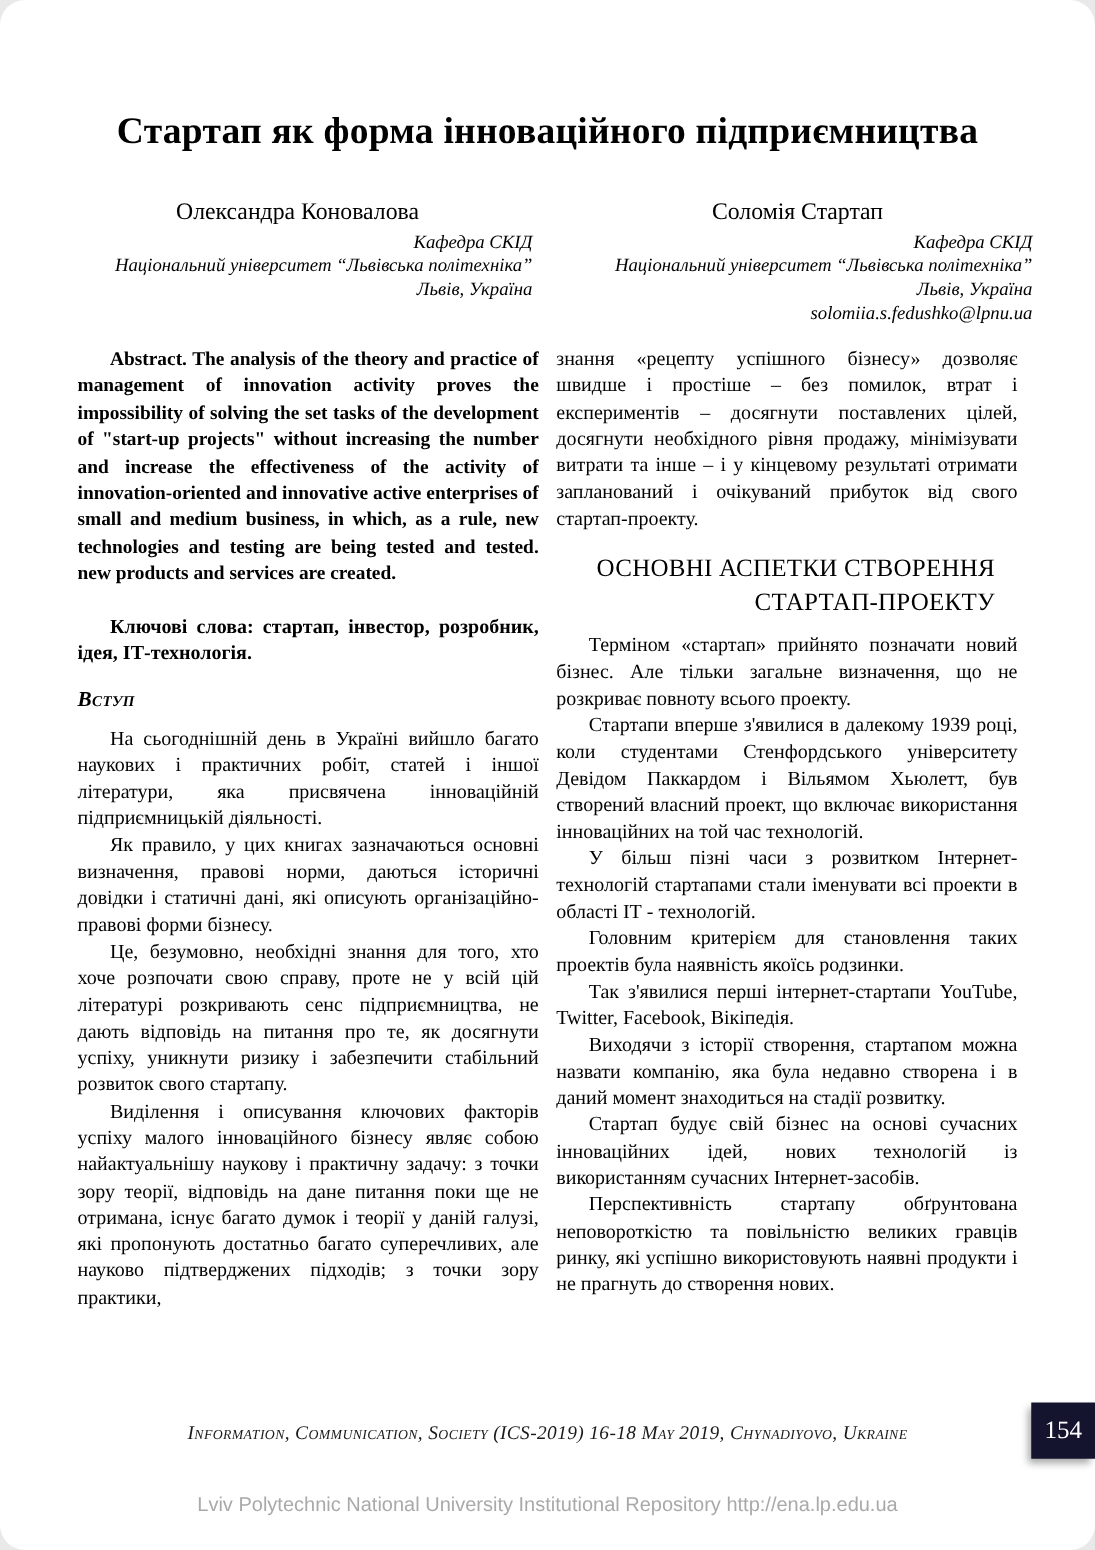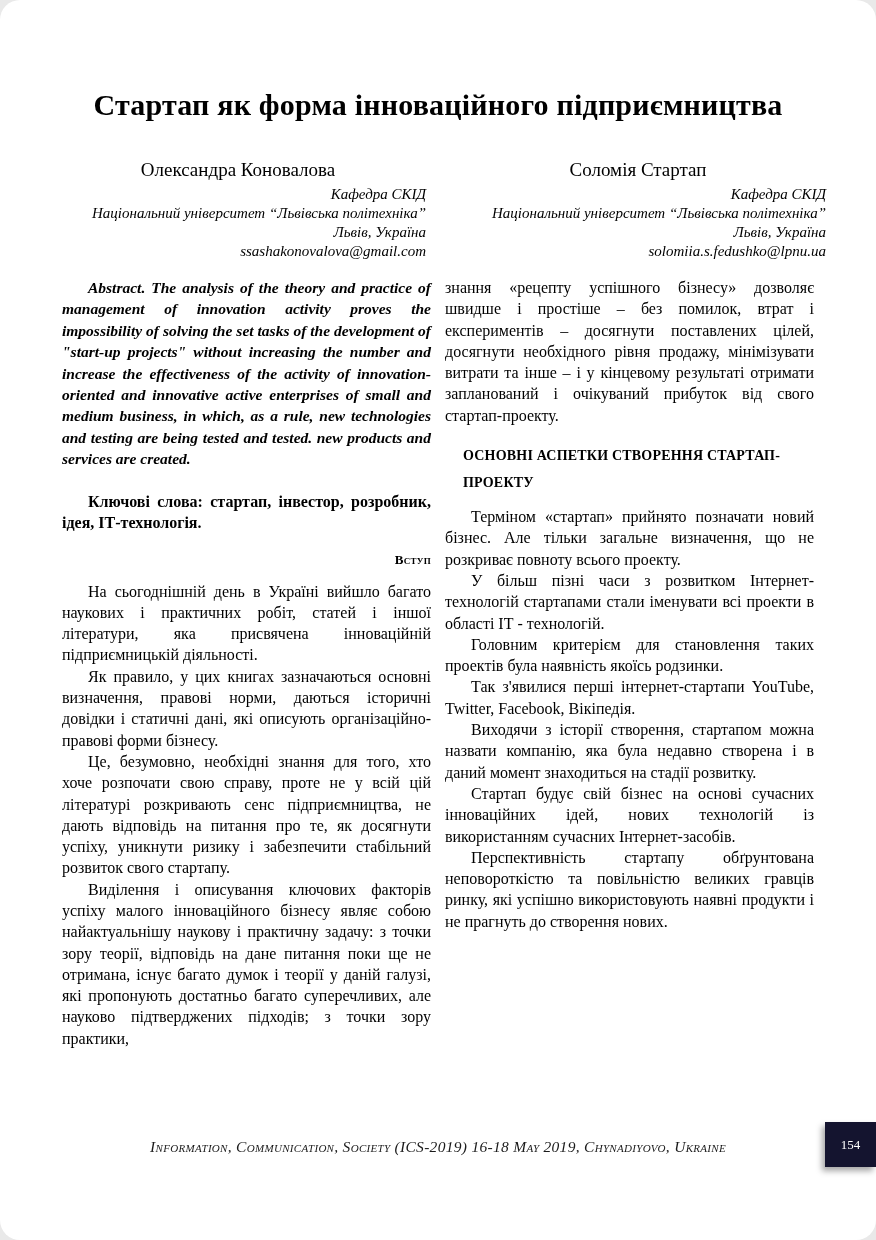--- a/index.html
+++ b/index.html
@@ -51,40 +51,40 @@
   }
   .column {
     width: 369px;
     text-align: justify;
     font-size: 16px;
     line-height: 21.3px;
   }
   .column p { text-indent: 26px; }
   p.abstract {
     font-weight: bold;
-    font-style: italic;
     font-size: 15.5px;
     line-height: 21.4px;
   }
   p.keywords {
     font-weight: bold;
     margin-top: 21px;
   }
   h2.sc-heading {
     font-variant: small-caps;
     font-weight: bold;
-    font-size: 13px;
-    text-align: right;
+    font-size: 17px;
+    text-align: left;
     margin: 16px 0 10px 0;
     letter-spacing: 0.3px;
+    font-style: italic;
   }
   h2.caps-heading {
-    font-weight: bold;
-    font-size: 14px;
-    text-align: left;
+    font-weight: normal;
+    font-size: 20px;
+    text-align: right;
     line-height: 27px;
     margin: 16px 18px 10px 18px;
     letter-spacing: 0.2px;
   }
   p.no-indent { text-indent: 0; }
   .footer-conference {
     position: absolute;
     left: 0;
     right: 0;
     top: 1138px;
@@ -99,21 +99,21 @@
     position: absolute;
     right: 0;
     top: 1122px;
     width: 51px;
     height: 45px;
     background: #14142f; 
     color: #ffffff;      
     display: flex;
     align-items: center;
     justify-content: center;
-    font-size: 13px;
+    font-size: 20px;
     box-shadow: -3px 4px 6px rgba(0,0,0,0.35);
   }
   .repository {
     position: absolute;
     left: 0;
     right: 0;
     top: 1196px;
     text-align: center;
     font-family: "Liberation Sans", sans-serif;
     font-size: 16px;
@@ -126,21 +126,20 @@
 <div class="page">
 
   <h1 class="title">Стартап як форма інноваційного підприємництва</h1>
 
   <div class="authors-row">
     <div class="author">
       <div class="author-name">Олександра Коновалова</div>
       <div class="author-affil">Кафедра СКІД</div>
       <div class="author-affil">Національний університет “Львівська політехніка”</div>
       <div class="author-affil">Львів, Україна</div>
-      <div class="author-affil">ssashakonovalova@gmail.com</div>
     </div>
     <div class="author">
       <div class="author-name">Соломія Стартап</div>
       <div class="author-affil">Кафедра СКІД</div>
       <div class="author-affil">Національний університет “Львівська політехніка”</div>
       <div class="author-affil">Львів, Україна</div>
       <div class="author-affil">solomiia.s.fedushko@lpnu.ua</div>
     </div>
   </div>
 
@@ -151,29 +150,31 @@
       <h2 class="sc-heading">Вступ</h2>
       <p>На сьогоднішній день в Україні вийшло багато наукових і практичних робіт, статей і іншої літератури, яка присвячена інноваційній підприємницькій діяльності.</p>
       <p>Як правило, у цих книгах зазначаються основні визначення, правові норми, даються історичні довідки і статичні дані, які описують організаційно-правові форми бізнесу.</p>
       <p>Це, безумовно, необхідні знання для того, хто хоче розпочати свою справу, проте не у всій цій літературі розкривають сенс підприємництва, не дають відповідь на питання про те, як досягнути успіху, уникнути ризику і забезпечити стабільний розвиток свого стартапу.</p>
       <p>Виділення і описування ключових факторів успіху малого інноваційного бізнесу являє собою найактуальнішу наукову і практичну задачу: з точки зору теорії, відповідь на дане питання поки ще не отримана, існує багато думок і теорії у даній галузі, які пропонують достатньо багато суперечливих, але науково підтверджених підходів; з точки зору практики,</p>
     </div>
     <div class="column">
       <p class="no-indent">знання «рецепту успішного бізнесу» дозволяє швидше і простіше – без помилок, втрат і експериментів – досягнути поставлених цілей, досягнути необхідного рівня продажу, мінімізувати витрати та інше – і у кінцевому результаті отримати запланований і очікуваний прибуток від свого стартап-проекту.</p>
       <h2 class="caps-heading">ОСНОВНІ АСПЕТКИ СТВОРЕННЯ СТАРТАП-ПРОЕКТУ</h2>
       <p>Терміном «стартап» прийнято позначати новий бізнес. Але тільки загальне визначення, що не розкриває повноту всього проекту.</p>
+      <p>Стартапи вперше з'явилися в далекому 1939 році, коли студентами Стенфордського університету Девідом Паккардом і Вільямом Хьюлетт, був створений власний проект, що включає використання інноваційних на той час технологій.</p>
       <p>У більш пізні часи з розвитком Інтернет-технологій стартапами стали іменувати всі проекти в області ІТ - технологій.</p>
       <p>Головним критерієм для становлення таких проектів була наявність якоїсь родзинки.</p>
       <p>Так з'явилися перші інтернет-стартапи YouTube, Twitter, Facebook, Вікіпедія.</p>
       <p>Виходячи з історії створення, стартапом можна назвати компанію, яка була недавно створена і в даний момент знаходиться на стадії розвитку.</p>
       <p>Стартап будує свій бізнес на основі сучасних інноваційних ідей, нових технологій із використанням сучасних Інтернет-засобів.</p>
       <p>Перспективність стартапу обґрунтована неповороткістю та повільністю великих гравців ринку, які успішно використовують наявні продукти і не прагнуть до створення нових.</p>
     </div>
   </div>
 
   <div class="footer-conference">Information, Communication, Society (ICS-2019) 16-18 May 2019, Chynadiyovo, Ukraine</div>
 
   <div class="page-badge">
     <span>154</span>
   </div>
 
+  <div class="repository">Lviv Polytechnic National University Institutional Repository http://ena.lp.edu.ua</div>
 
 </div>
 
 </body></html>

